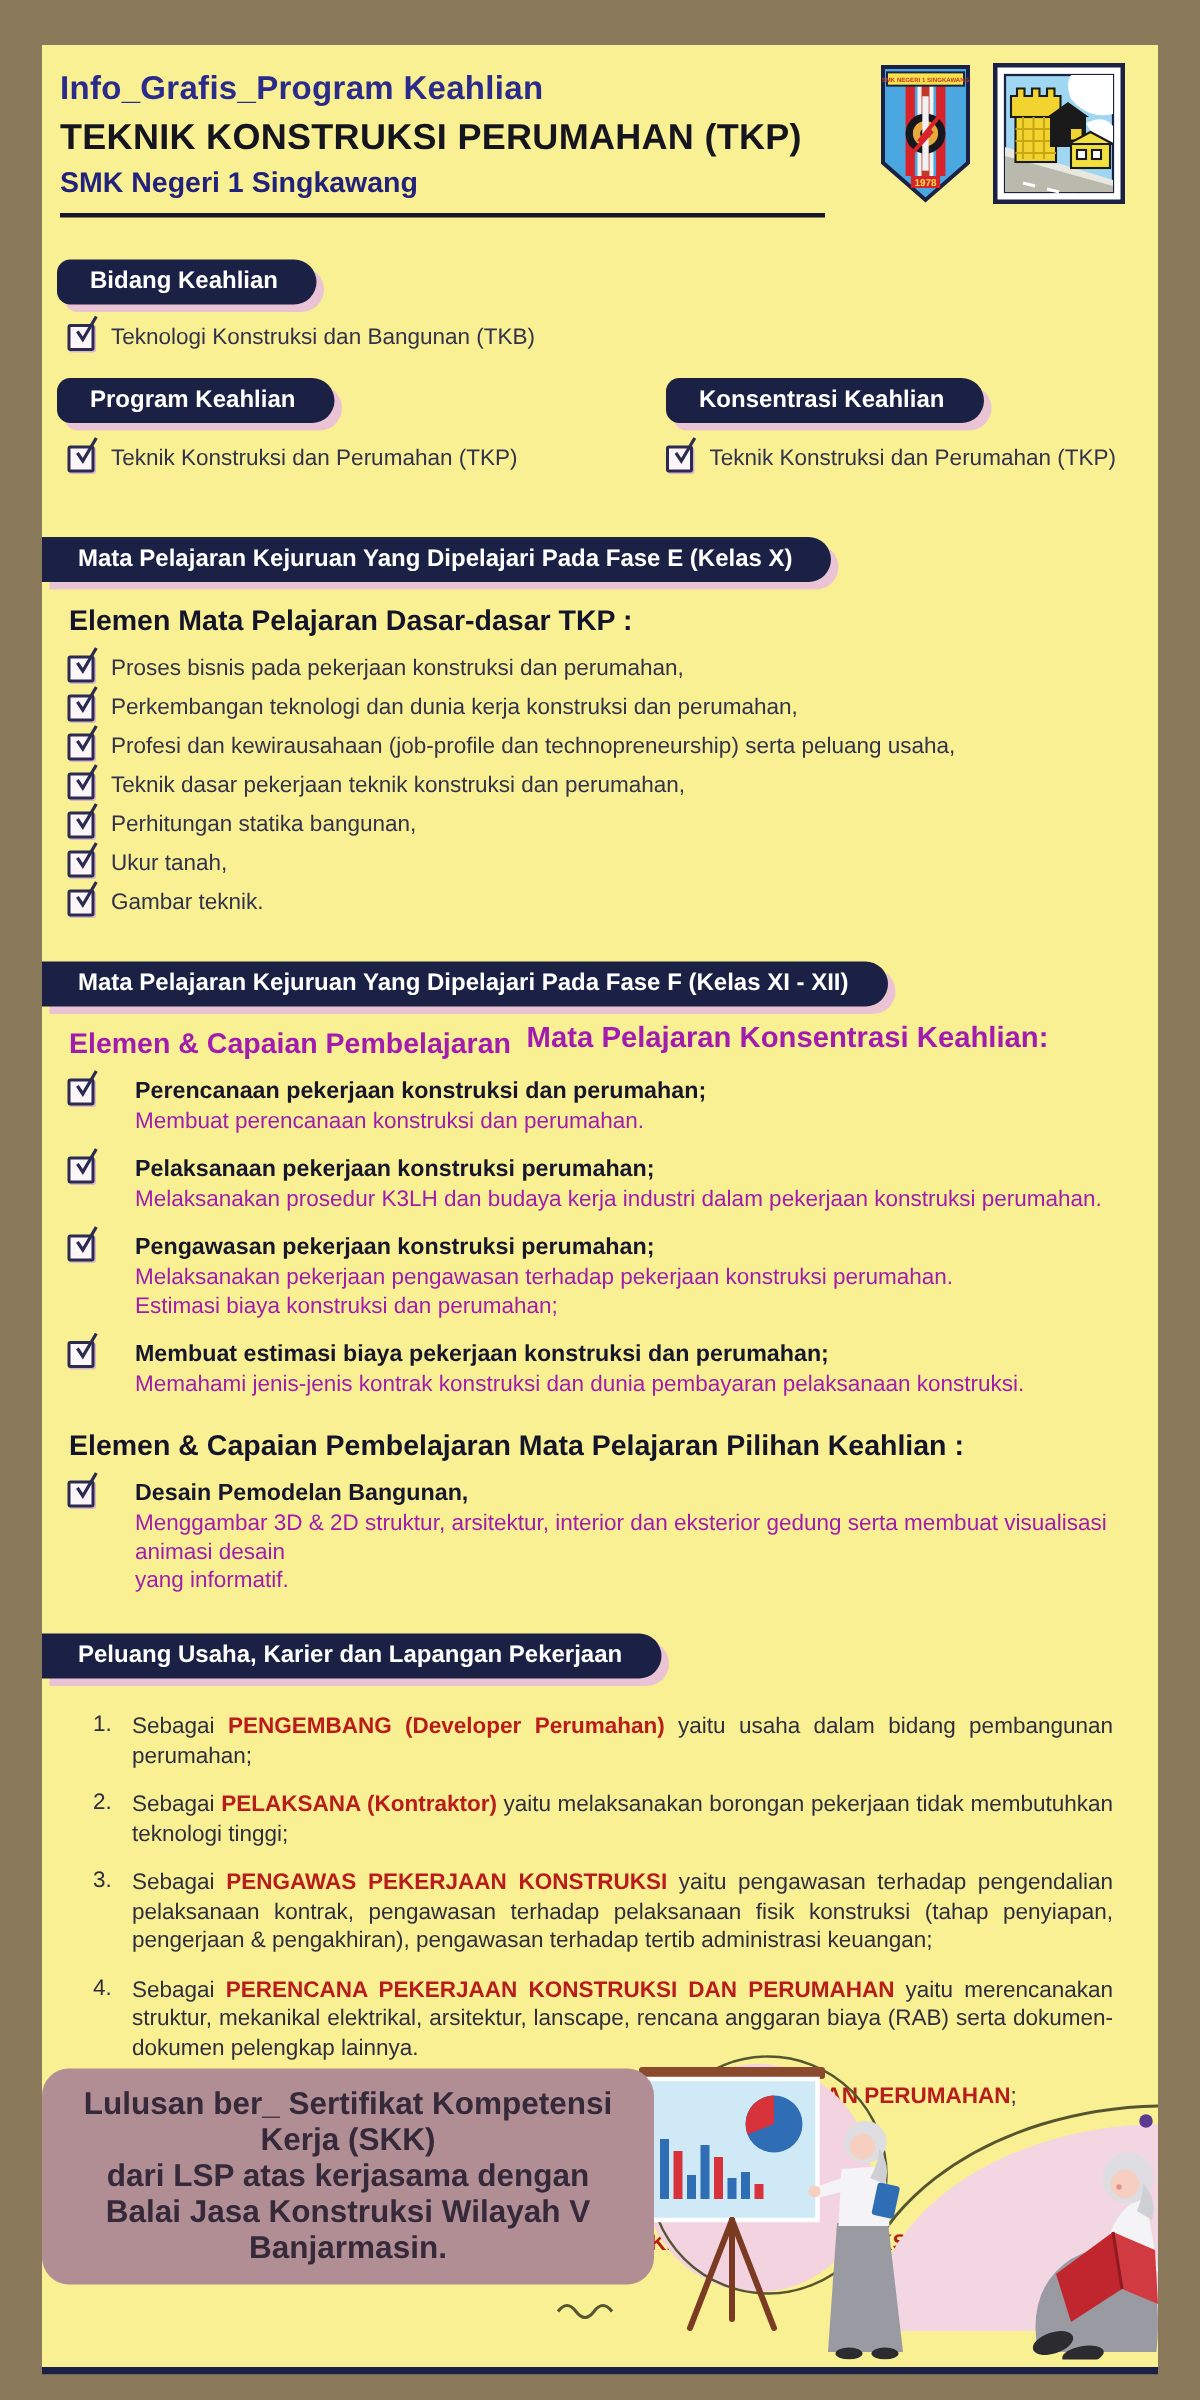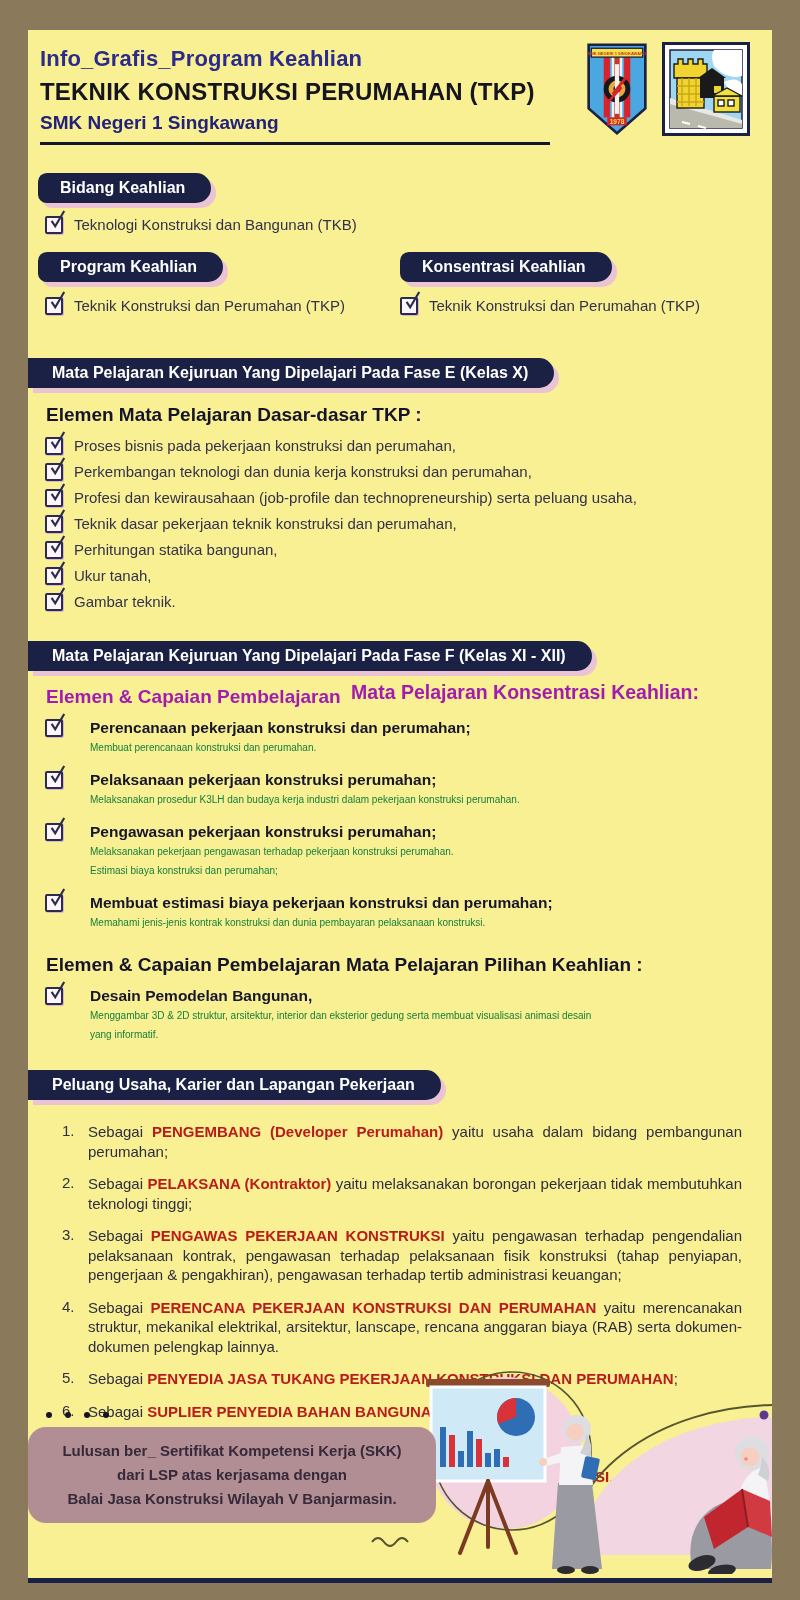--- a/index.html
+++ b/index.html
@@ -24,54 +24,54 @@
   
   .pill{
     display:inline-block;background:#1b2144;color:#ffffff;
     font-weight:bold;font-size:16px;line-height:30px;
     padding:0 26px 0 22px;border-radius:10px 17px 17px 10px;
     box-shadow:5px 5px 0 #eac4d5;white-space:nowrap;
   }
   .pill-small{margin-left:10px;}
   .pill-section{margin-left:0;border-radius:0 17px 17px 0;padding-left:24px;}
   .two-col{display:flex;margin-top:18px;}
-  .two-col .col-l{width:372px;}
+  .two-col .col-l{width:416px;}
   
   .rows{margin-top:12px;}
   .row{display:flex;align-items:flex-start;margin:0 0 7px 17px;}
   .check{
     position:relative;flex:0 0 auto;width:14px;height:14px;margin-top:1px;
     background:#fdf6f8;border:2px solid #2b2b52;border-radius:2px;
     box-shadow:1px 1px 0 #d8b8c8;
   }
   .check svg{position:absolute;left:1px;top:-9px;overflow:visible;}
   .row .txt{margin-left:11px;font-size:15px;color:#32324a;line-height:19px;}
   
   .h-ink{font-size:19px;font-weight:bold;color:#14142a;margin:16px 0 10px 18px;}
   .h-split{margin:14px 0 10px 18px;font-weight:bold;color:#a21caf;}
   .h-split .p1{font-size:19px;display:inline-block;}
   .h-split .p2{font-size:19.5px;display:inline-block;transform:translateY(-4px);margin-left:6px;}
   
   .fitem{display:flex;align-items:flex-start;margin:0 0 13px 17px;}
   .fitem .body{margin-left:27px;}
   .fitem .ft{font-size:15.5px;font-weight:bold;color:#16162c;line-height:20px;}
-  .fitem .fd{font-size:10px;color:#15803d;line-height:19px;}
+  .fitem .fd{font-size:15px;color:#a21caf;line-height:19px;}
   
   .olist{margin:22px 30px 0 34px;}
   .oli{display:flex;margin-bottom:13px;}
   .oli .num{flex:0 0 26px;font-size:15px;color:#2e2e3e;}
   .oli .otext{flex:1;font-size:15px;color:#2e2e3e;line-height:19.5px;text-align:justify;}
   .oli .otext b{color:#b91c1c;}
   
   .dots{position:absolute;left:18px;bottom:160px;display:flex;gap:13px;}
   .dot{width:6px;height:6px;border-radius:50%;background:#15152a;}
   .badge{
     position:absolute;left:0;bottom:55px;width:392px;
     background:#b18e94;border-radius:18px;padding:12px 8px;
-    text-align:center;font-weight:bold;font-size:15px;color:#35293a;line-height:24px;
+    text-align:center;font-weight:bold;font-size:21px;color:#35293a;line-height:24px;
   }
   .illus{position:absolute;right:0;bottom:0;}
 </style>
 </head>
 <body>
 
 <div class="card">
 
   <div class="header">
     <div class="t1">Info_Grafis_Program Keahlian</div>

